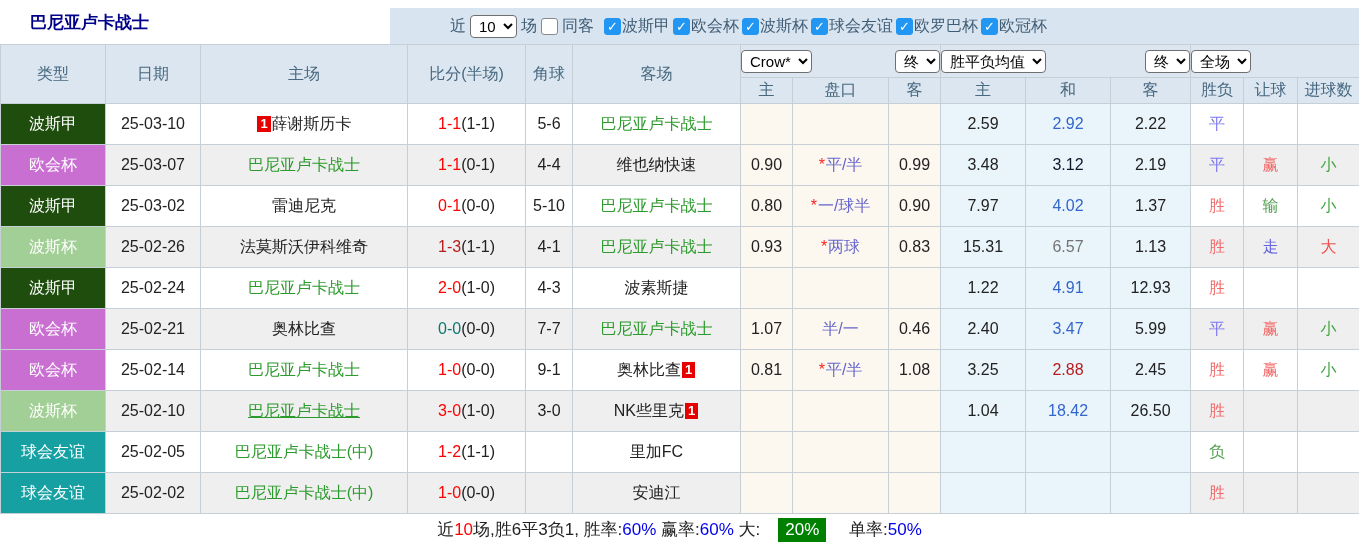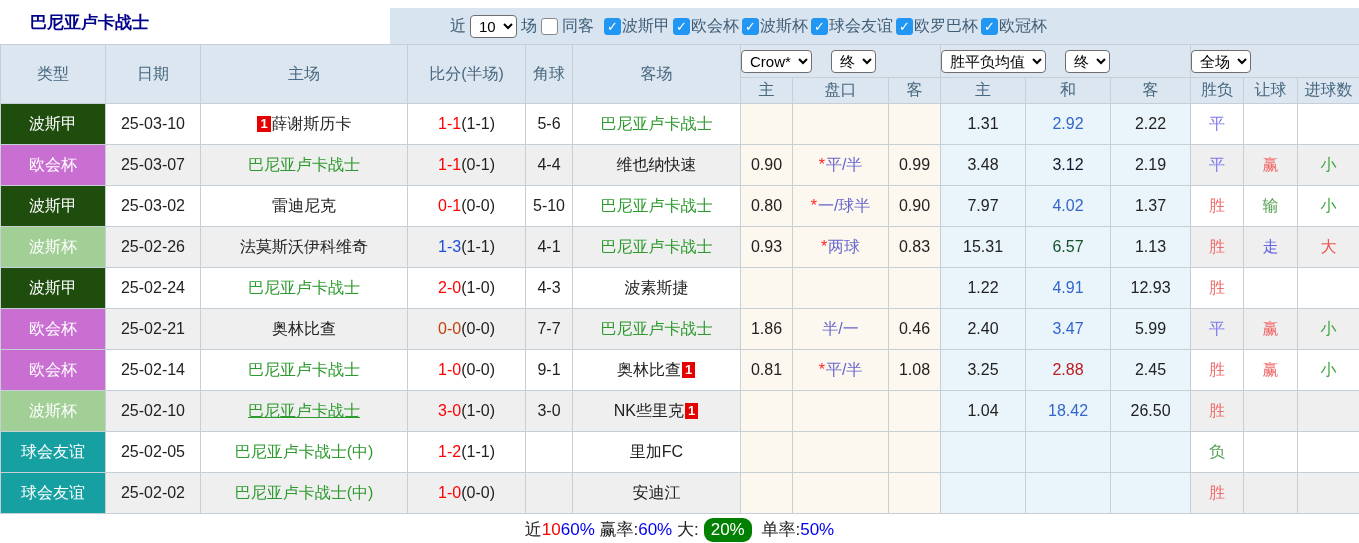--- a/index.html
+++ b/index.html
@@ -20,36 +20,36 @@
   .filters { display: inline-flex; align-items: center; margin-left: 6px; }
   .filters .grp { display: inline-flex; align-items: center; margin-right: 2px; }
   .filters .grp .lbl { margin: 0 1px 0 1px; }
 
   
   table { border-collapse: collapse; table-layout: fixed; width: 1359px; }
   th, td { border: 1px solid #c6ced6; text-align: center; overflow: hidden; white-space: nowrap; padding: 0; }
   thead th { background: #dce6f1; color: #47687f; font-weight: normal; font-size: 16px; }
   tr.h1 th { height: 33px; }
   tr.h2 th { height: 26px; }
-  .selwrap { display: flex; align-items: center; justify-content: flex-start; gap: 19px; }
+  .selwrap { display: flex; align-items: center; justify-content: space-between; gap: 10px; }
   tbody td { height: 41px; font-size: 16px; color: #222; }
   tbody tr.even td { background: #efefef; }
   tbody tr td.crow { background: #fcf7ef; }
   tbody tr td.avg  { background: #eaf4fb; }
   td.lg { color: #fff; }
   .badge { display: inline-block; background: #e60000; color: #fff; font-weight: bold; font-size: 13px;
            line-height: 16px; padding: 0 3px; margin: 0 1px; vertical-align: 1px; }
   .star { color: #ff2222; margin-right: 1px; }
 
   
   .summary { height: 31px; display: flex; align-items: center; justify-content: center; font-size: 17px; color: #222; }
   .summary span { white-space: pre; }
   .s-blue { color: #0000ee; }
   .s-red { color: #ff0000; }
-  .s-greenbadge { background: #008000; color: #fff; padding: 2px 7px; margin: 0 5px; border-radius: 9px; }
+  .s-greenbadge { background: #008000; color: #fff; padding: 2px 7px; margin: 0 18px; }
 </style>
 </head>
 <body>
 
 <div class="page">
 
   <div class="topbar">
     <div class="title">巴尼亚卢卡战士</div>
     <div class="controls">
       <span class="lbl">近</span>
@@ -170,21 +170,21 @@
         <tr class="odd">
           <td class="lg" style="background: rgb(30, 77, 13);">波斯甲</td>
           <td>25-03-10</td>
           <td><span class="badge">1</span><span>薛谢斯历卡</span></td>
           <td><span style="color: rgb(255, 0, 0);">1-1</span><span>(1-1)</span></td>
           <td>5-6</td>
           <td><span style="color: rgb(44, 154, 44);">巴尼亚卢卡战士</span></td>
           <td class="crow"></td>
           <td class="crow"></td>
           <td class="crow"></td>
-          <td class="avg">1.31</td>
+          <td class="avg">2.59</td>
           <td class="avg" style="color: rgb(51, 102, 204);">2.92</td>
           <td class="avg">2.22</td>
           <td style="color: rgb(123, 118, 238);">平</td>
           <td></td>
           <td></td>
         </tr>
         <tr class="even">
           <td class="lg" style="background: rgb(202, 111, 210);">欧会杯</td>
           <td>25-03-07</td>
           <td><span style="color: rgb(44, 154, 44);">巴尼亚卢卡战士</span></td>
@@ -215,28 +215,28 @@
           <td class="avg" style="color: rgb(51, 102, 204);">4.02</td>
           <td class="avg">1.37</td>
           <td style="color: rgb(242, 106, 106);">胜</td>
           <td style="color: rgb(83, 160, 83);">输</td>
           <td style="color: rgb(63, 163, 63);">小</td>
         </tr>
         <tr class="even">
           <td class="lg" style="background: rgb(162, 207, 150);">波斯杯</td>
           <td>25-02-26</td>
           <td><span>法莫斯沃伊科维奇</span></td>
-          <td><span style="color: #1d4ed8;">1-3</span><span>(1-1)</span></td>
+          <td><span style="color: #b91c1c;">1-3</span><span>(1-1)</span></td>
           <td>4-1</td>
           <td><span style="color: rgb(44, 154, 44);">巴尼亚卢卡战士</span></td>
           <td class="crow">0.93</td>
           <td class="crow"><span class="star">*</span><span style="color: rgb(102, 102, 204);">两球</span></td>
           <td class="crow">0.83</td>
           <td class="avg">15.31</td>
-          <td class="avg" style="color: #14532d;">6.57</td>
+          <td class="avg" style="color: #737373;">6.57</td>
           <td class="avg">1.13</td>
           <td style="color: rgb(242, 106, 106);">胜</td>
           <td style="color: rgb(102, 99, 224);">走</td>
           <td style="color: rgb(240, 80, 80);">大</td>
         </tr>
         <tr class="odd">
           <td class="lg" style="background: rgb(30, 77, 13);">波斯甲</td>
           <td>25-02-24</td>
           <td><span style="color: rgb(44, 154, 44);">巴尼亚卢卡战士</span></td>
           <td><span style="color: rgb(255, 0, 0);">2-0</span><span>(1-0)</span></td>
@@ -249,24 +249,24 @@
           <td class="avg" style="color: rgb(51, 102, 204);">4.91</td>
           <td class="avg">12.93</td>
           <td style="color: rgb(242, 106, 106);">胜</td>
           <td></td>
           <td></td>
         </tr>
         <tr class="even">
           <td class="lg" style="background: rgb(202, 111, 210);">欧会杯</td>
           <td>25-02-21</td>
           <td><span>奥林比查</span></td>
-          <td><span style="color: #c2410c;">0-0</span><span>(0-0)</span></td>
+          <td><span style="color: #0f766e;">0-0</span><span>(0-0)</span></td>
           <td>7-7</td>
           <td><span style="color: rgb(44, 154, 44);">巴尼亚卢卡战士</span></td>
-          <td class="crow">1.86</td>
+          <td class="crow">1.07</td>
           <td class="crow"><span style="color: rgb(102, 102, 204);">半/一</span></td>
           <td class="crow">0.46</td>
           <td class="avg">2.40</td>
           <td class="avg" style="color: rgb(51, 102, 204);">3.47</td>
           <td class="avg">5.99</td>
           <td style="color: rgb(123, 118, 238);">平</td>
           <td style="color: rgb(242, 106, 106);">赢</td>
           <td style="color: rgb(63, 163, 63);">小</td>
         </tr>
         <tr class="odd">
@@ -336,20 +336,21 @@
           <td style="color: rgb(242, 106, 106);">胜</td>
           <td></td>
           <td></td>
         </tr>
       </tbody>
   </table>
 
   <div class="summary">
     <span>近</span>
       <span class="s-red">10</span>
+      <span>场,胜6平3负1, 胜率:</span>
       <span class="s-blue">60%</span>
       <span> 赢率:</span>
       <span class="s-blue">60%</span>
       <span> 大:</span>
       <span class="s-greenbadge">20%</span>
       <span> 单率:</span>
       <span class="s-blue">50%</span>
   </div>
 
 </div>

